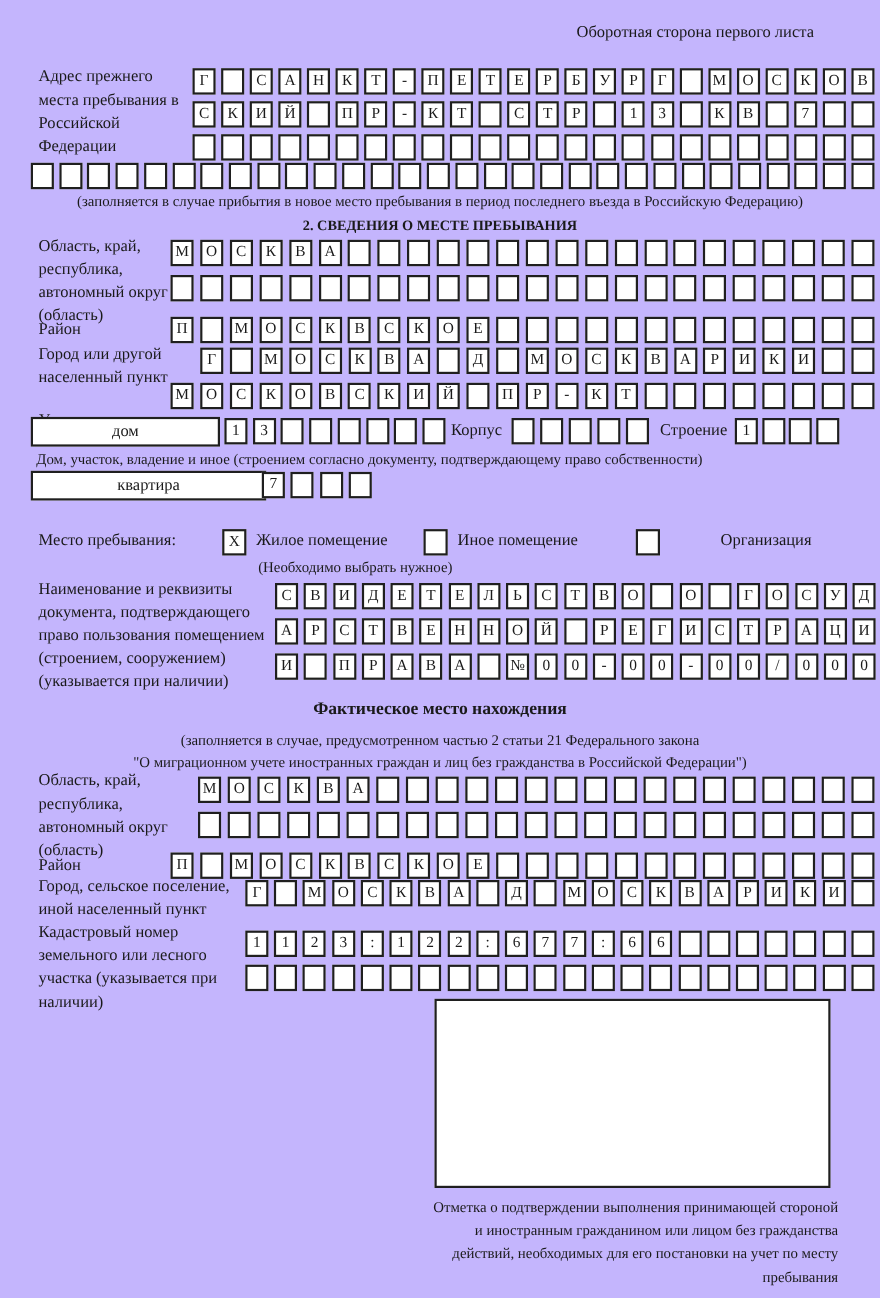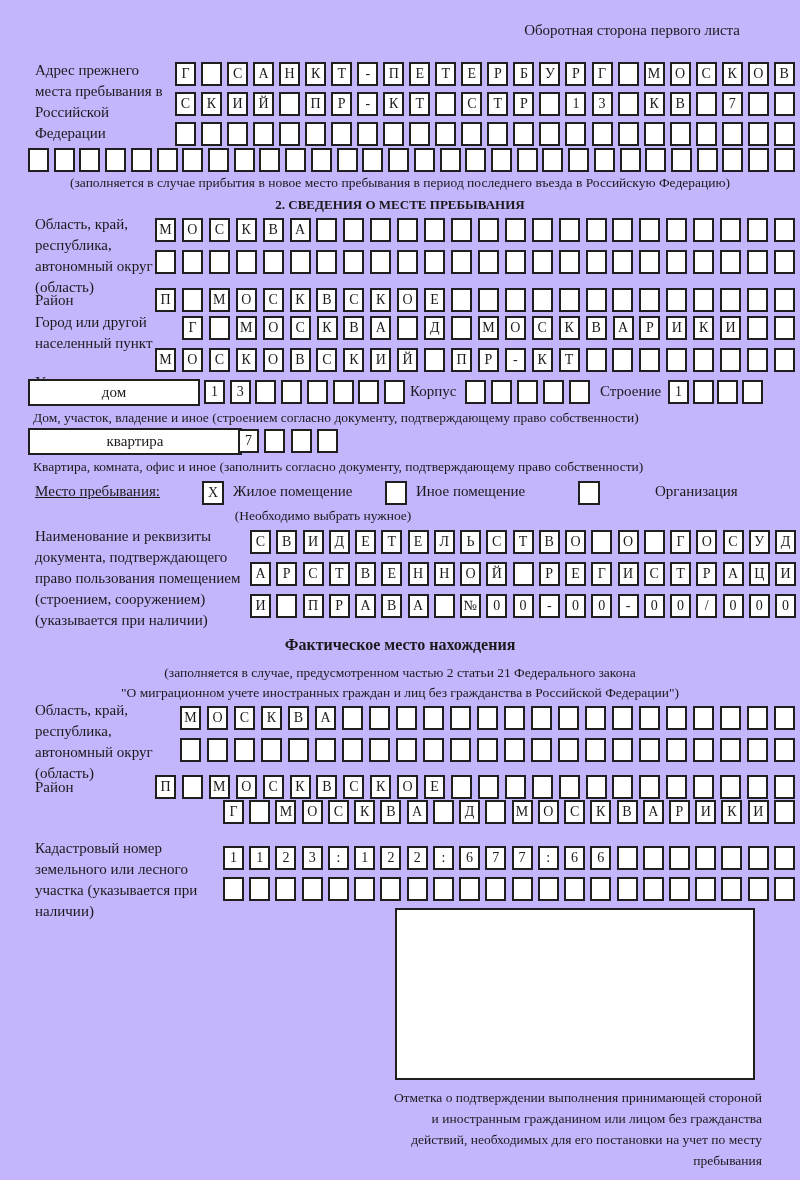--- a/index.html
+++ b/index.html
@@ -317,23 +317,22 @@
 
   <div class="widebox" style="left:28px;top:428px;width:214px;">
     <span>квартира</span>
   </div>
   <div class="cells" style="left:238px;top:429px;width:100px;">
       <span class="cell">7</span>
       <span class="cell"></span>
       <span class="cell"></span>
       <span class="cell"></span>
     </div>
-  <div class="cap" style="left:33px;top:459px;">Квартира, комната, офис и иное (заполнить согласно документу, подтверждающему право собственности)</div>
-
-  <div class="inline-lbl" style="left:35px;top:483px;text-decoration:underline;">Место пребывания:</div>
+
+  <div class="inline-lbl" style="left:35px;top:483px;">Место пребывания:</div>
   <span class="cell cb" style="left:202px;top:481px;">X</span>
   <div class="inline-lbl" style="left:233px;top:483px;">Жилое помещение</div>
   <span class="cell cb" style="left:385px;top:481px;"></span>
   <div class="inline-lbl" style="left:416px;top:483px;">Иное помещение</div>
   <span class="cell cb" style="left:578px;top:481px;"></span>
   <div class="inline-lbl" style="left:628px;top:483px;margin-left:27px;">Организация</div>
   <div class="cap" style="left:133px;top:508px;width:380px;text-align:center;">(Необходимо выбрать нужное)</div>
 
   <div class="lbl" style="left:35px;top:526px;width:212px;">Наименование и реквизиты документа, подтверждающего право пользования помещением (строением, сооружением) (указывается при наличии)</div>
   <div class="cells" style="left:250px;top:530px;width:546px;">
@@ -483,20 +482,21 @@
       <span class="cell"></span>
       <span class="cell"></span>
       <span class="cell"></span>
       <span class="cell"></span>
       <span class="cell"></span>
       <span class="cell"></span>
       <span class="cell"></span>
       <span class="cell"></span>
     </div>
 
+  <div class="lbl" style="left:35px;top:796px;width:195px;">Город, сельское поселение, иной населенный пункт</div>
   <div class="cells" style="left:223px;top:800px;width:572px;">
       <span class="cell">Г</span>
       <span class="cell"></span>
       <span class="cell">М</span>
       <span class="cell">О</span>
       <span class="cell">С</span>
       <span class="cell">К</span>
       <span class="cell">В</span>
       <span class="cell">А</span>
       <span class="cell"></span>

